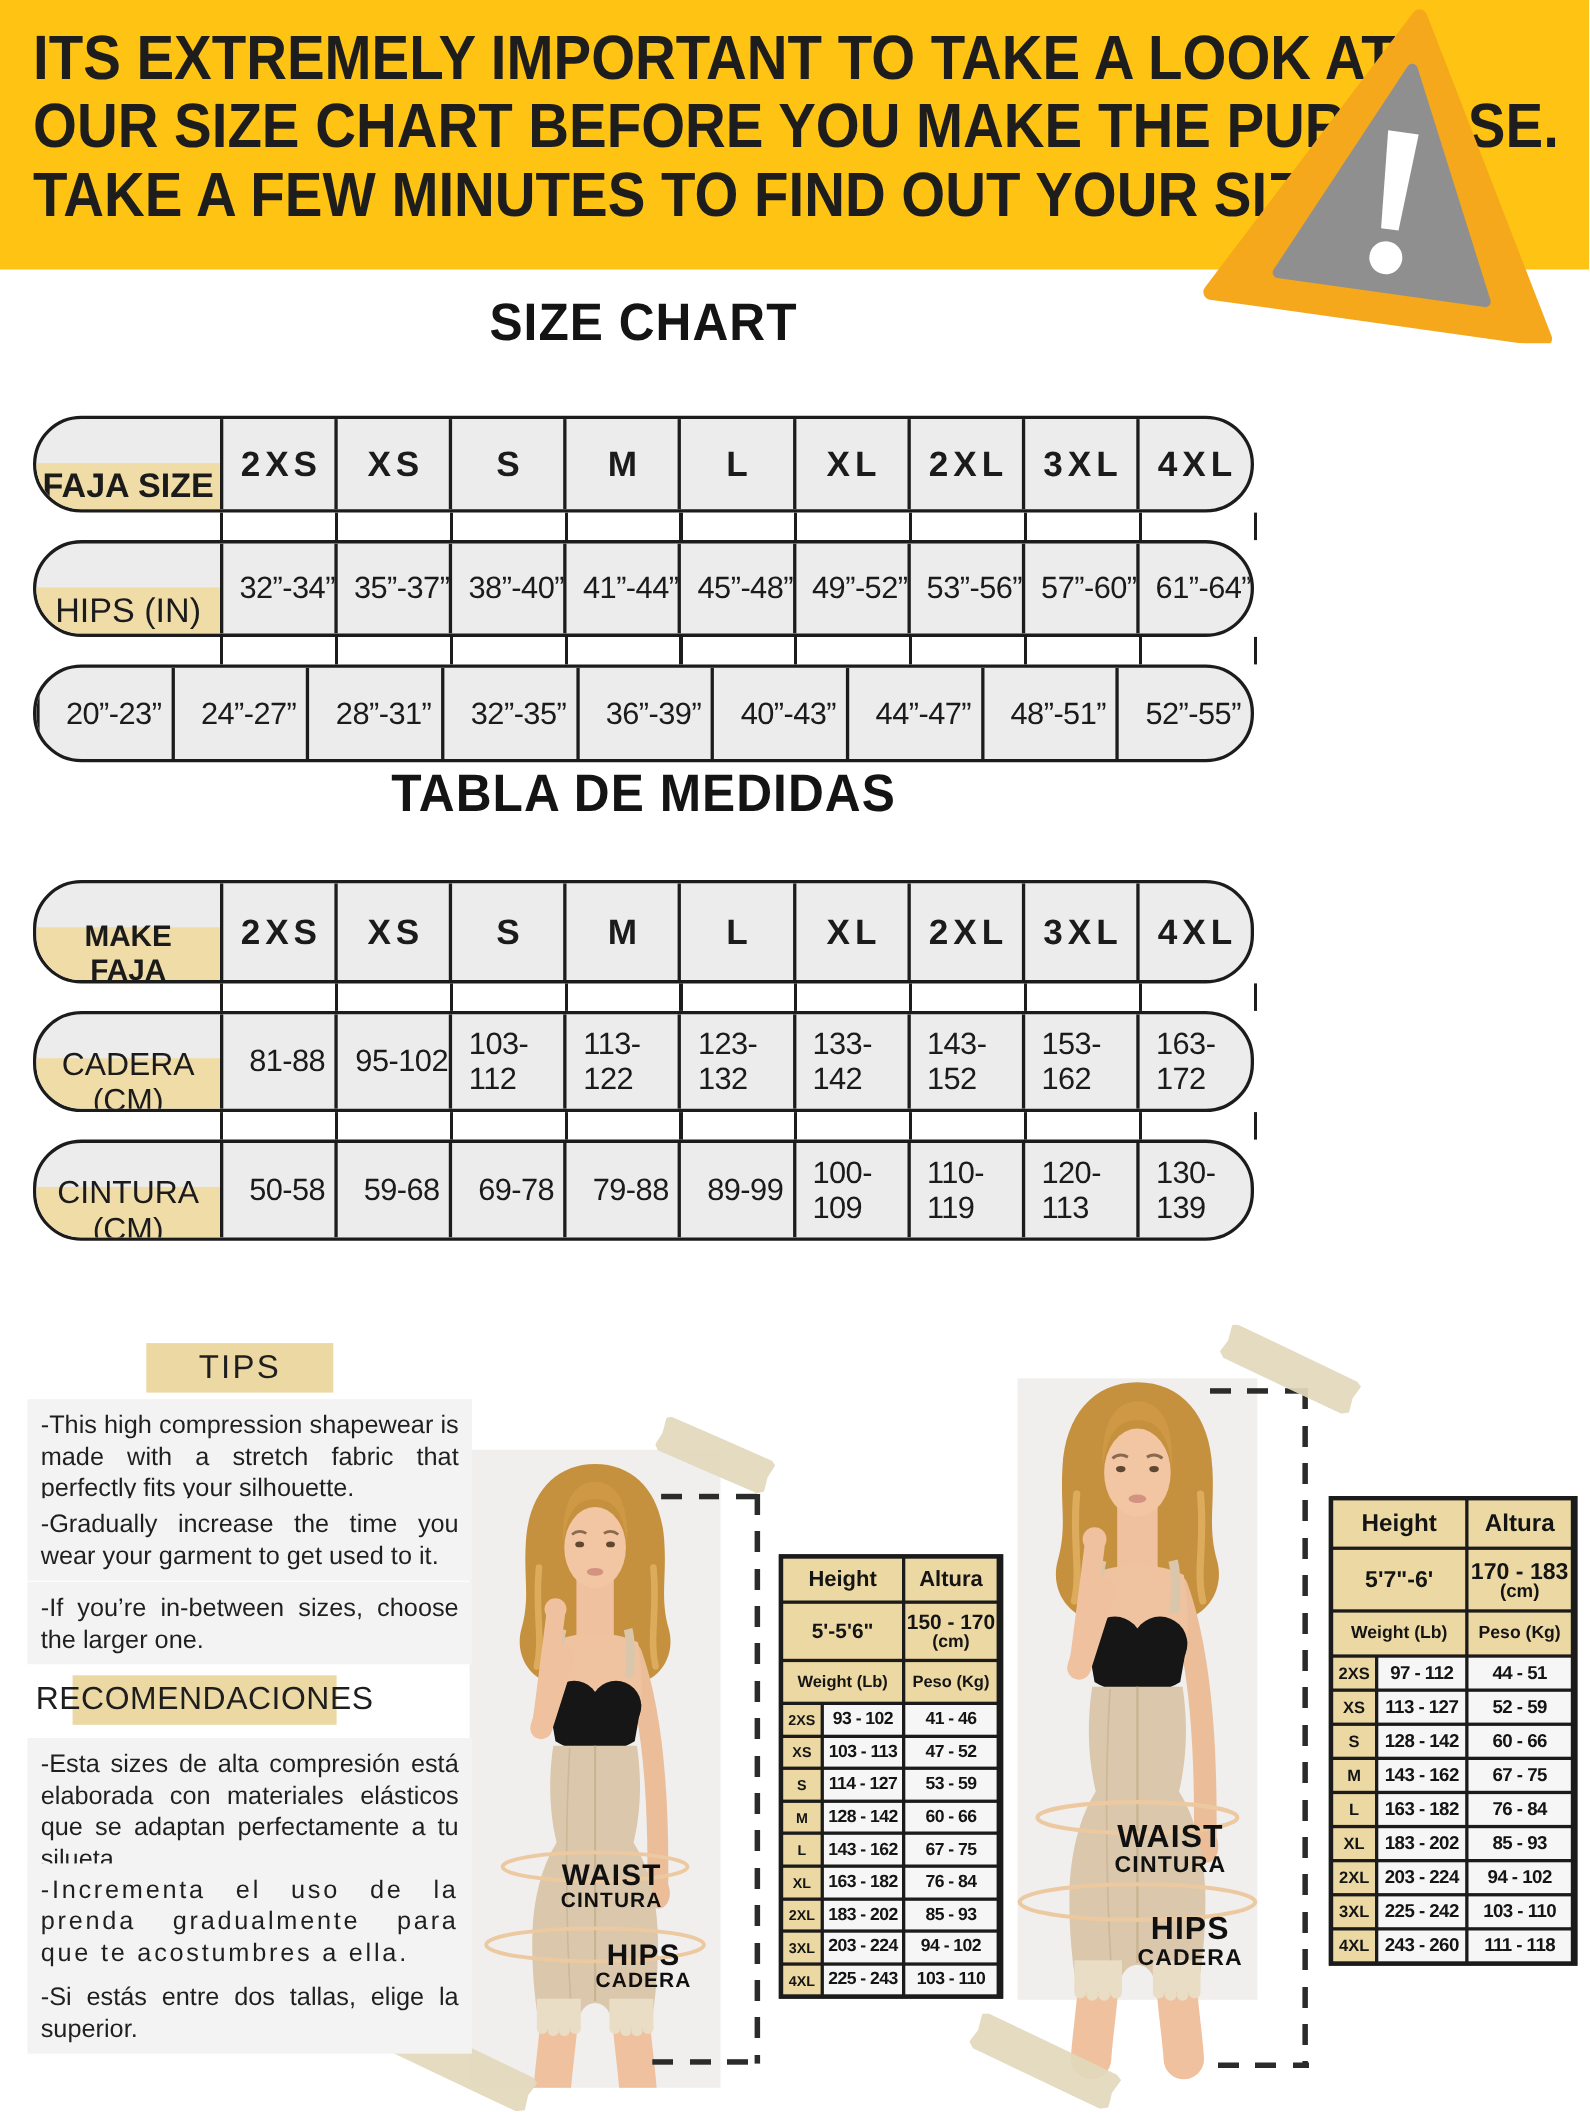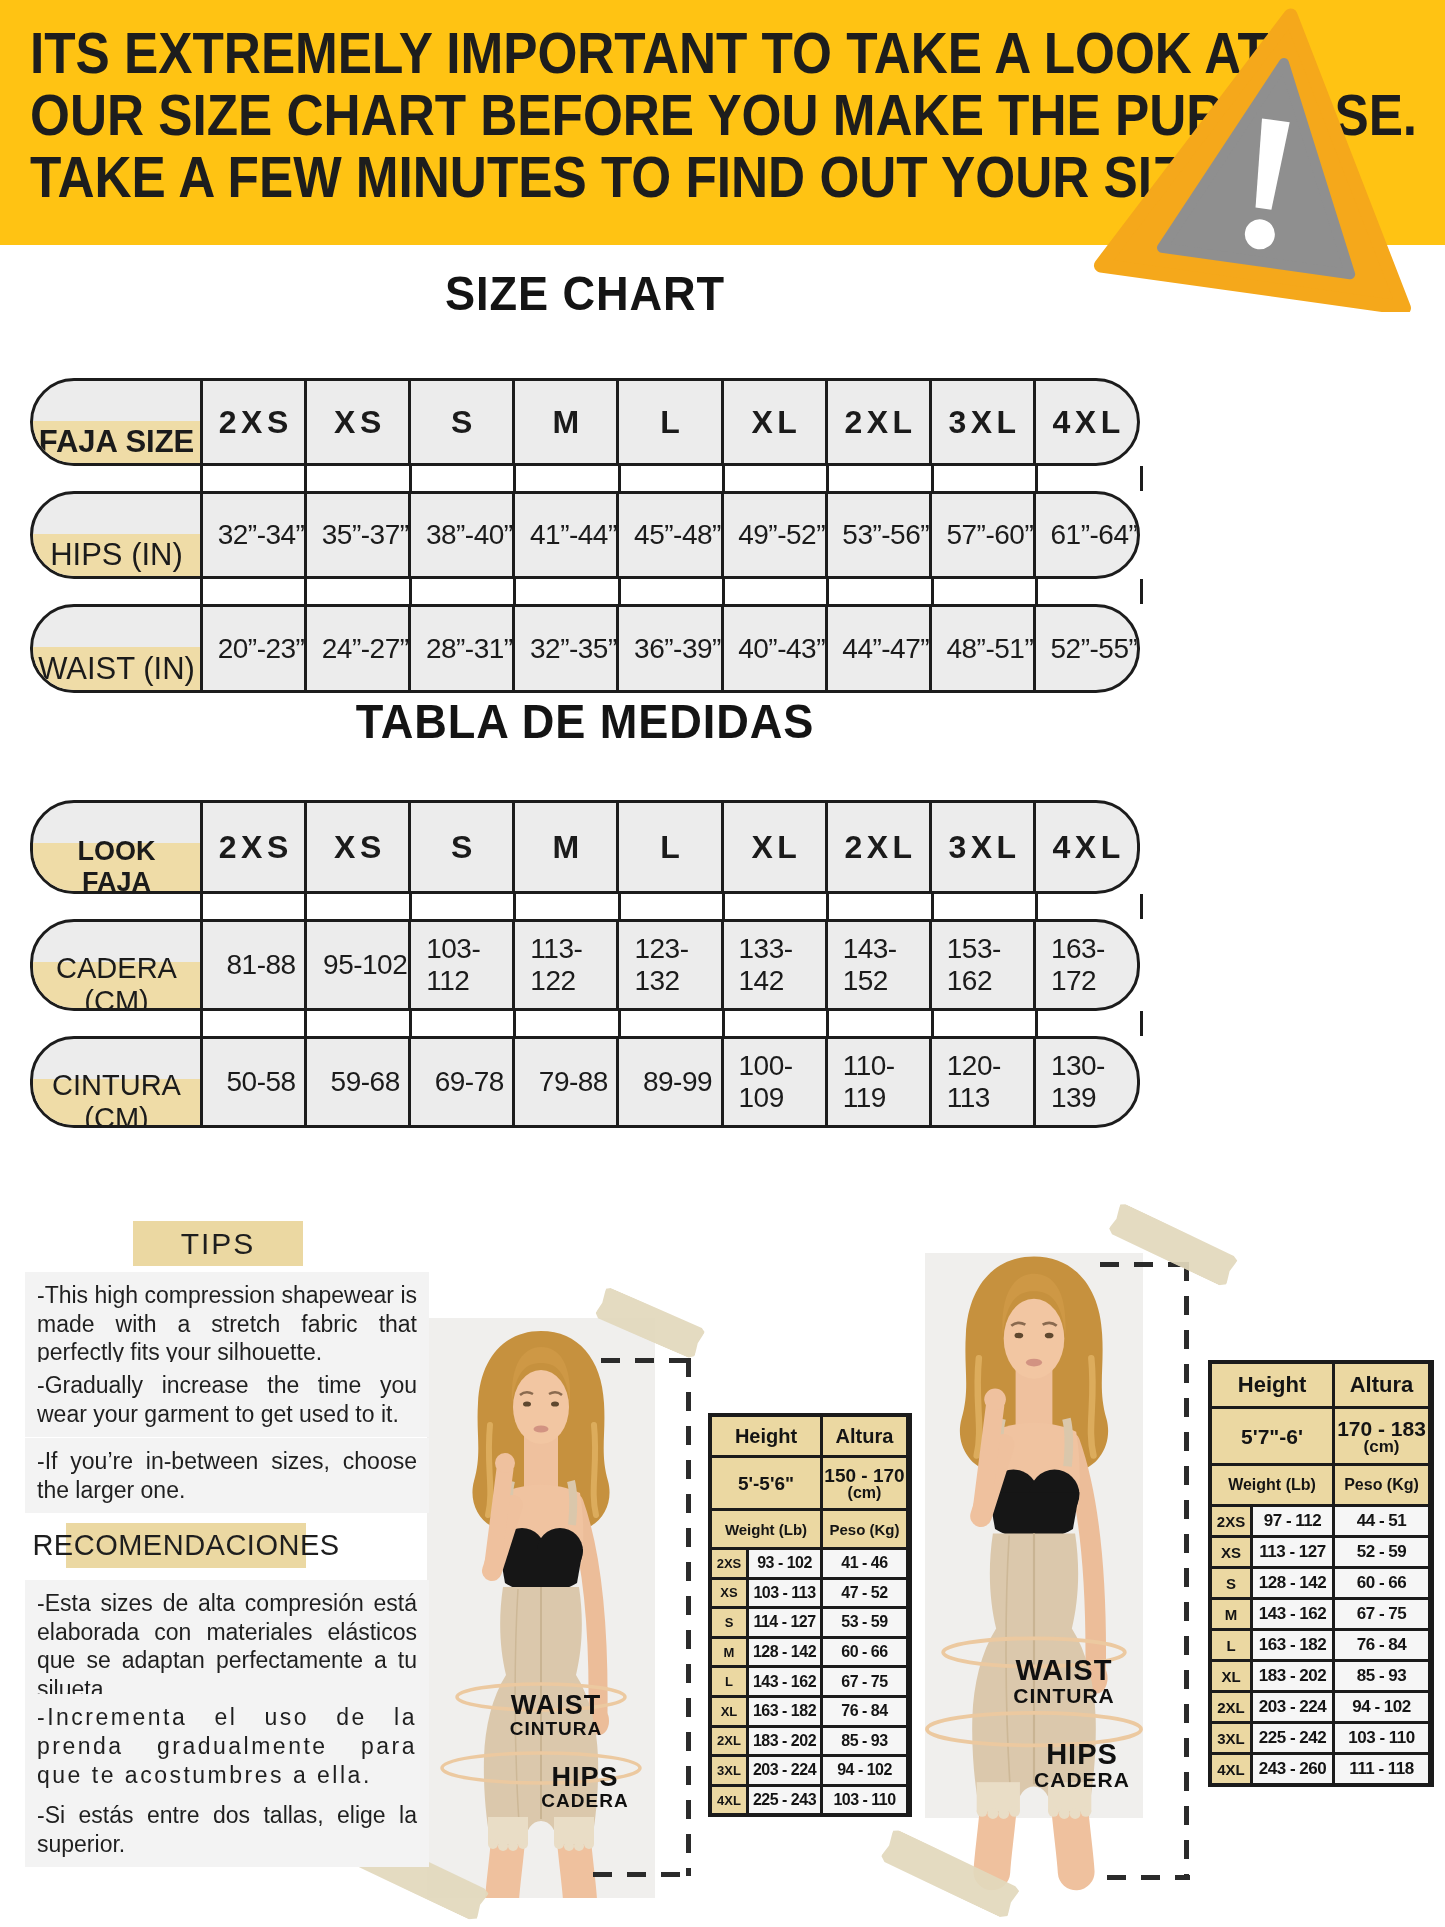--- a/index.html
+++ b/index.html
@@ -121,39 +121,38 @@
       <div class="btc val">38”-40”</div>
       <div class="btc val">41”-44”</div>
       <div class="btc val">45”-48”</div>
       <div class="btc val">49”-52”</div>
       <div class="btc val">53”-56”</div>
       <div class="btc val">57”-60”</div>
       <div class="btc val">61”-64”</div>
     </div>
     <div class="btgap"></div>
     <div class="btr" style="height:83px">
-      <div class="btl lblmed">WAIST (IN)</div>
       <div class="btc val">20”-23”</div>
       <div class="btc val">24”-27”</div>
       <div class="btc val">28”-31”</div>
       <div class="btc val">32”-35”</div>
       <div class="btc val">36”-39”</div>
       <div class="btc val">40”-43”</div>
       <div class="btc val">44”-47”</div>
       <div class="btc val">48”-51”</div>
       <div class="btc val">52”-55”</div>
     </div>
   </div>
 
   <div class="sec-title" style="top:694px">TABLA DE MEDIDAS</div>
 
   <div class="bigtable" style="top:800px">
     <div class="btr" style="height:88px">
       <div class="btl">
-        <span class="lbl2a">LOOK</span>
+        <span class="lbl2a">MAKE</span>
         <span class="lbl2a">FAJA</span>
       </div>
       <div class="btc szh">2XS</div>
       <div class="btc szh">XS</div>
       <div class="btc szh">S</div>
       <div class="btc szh">M</div>
       <div class="btc szh">L</div>
       <div class="btc szh">XL</div>
       <div class="btc szh">2XL</div>
       <div class="btc szh">3XL</div>

